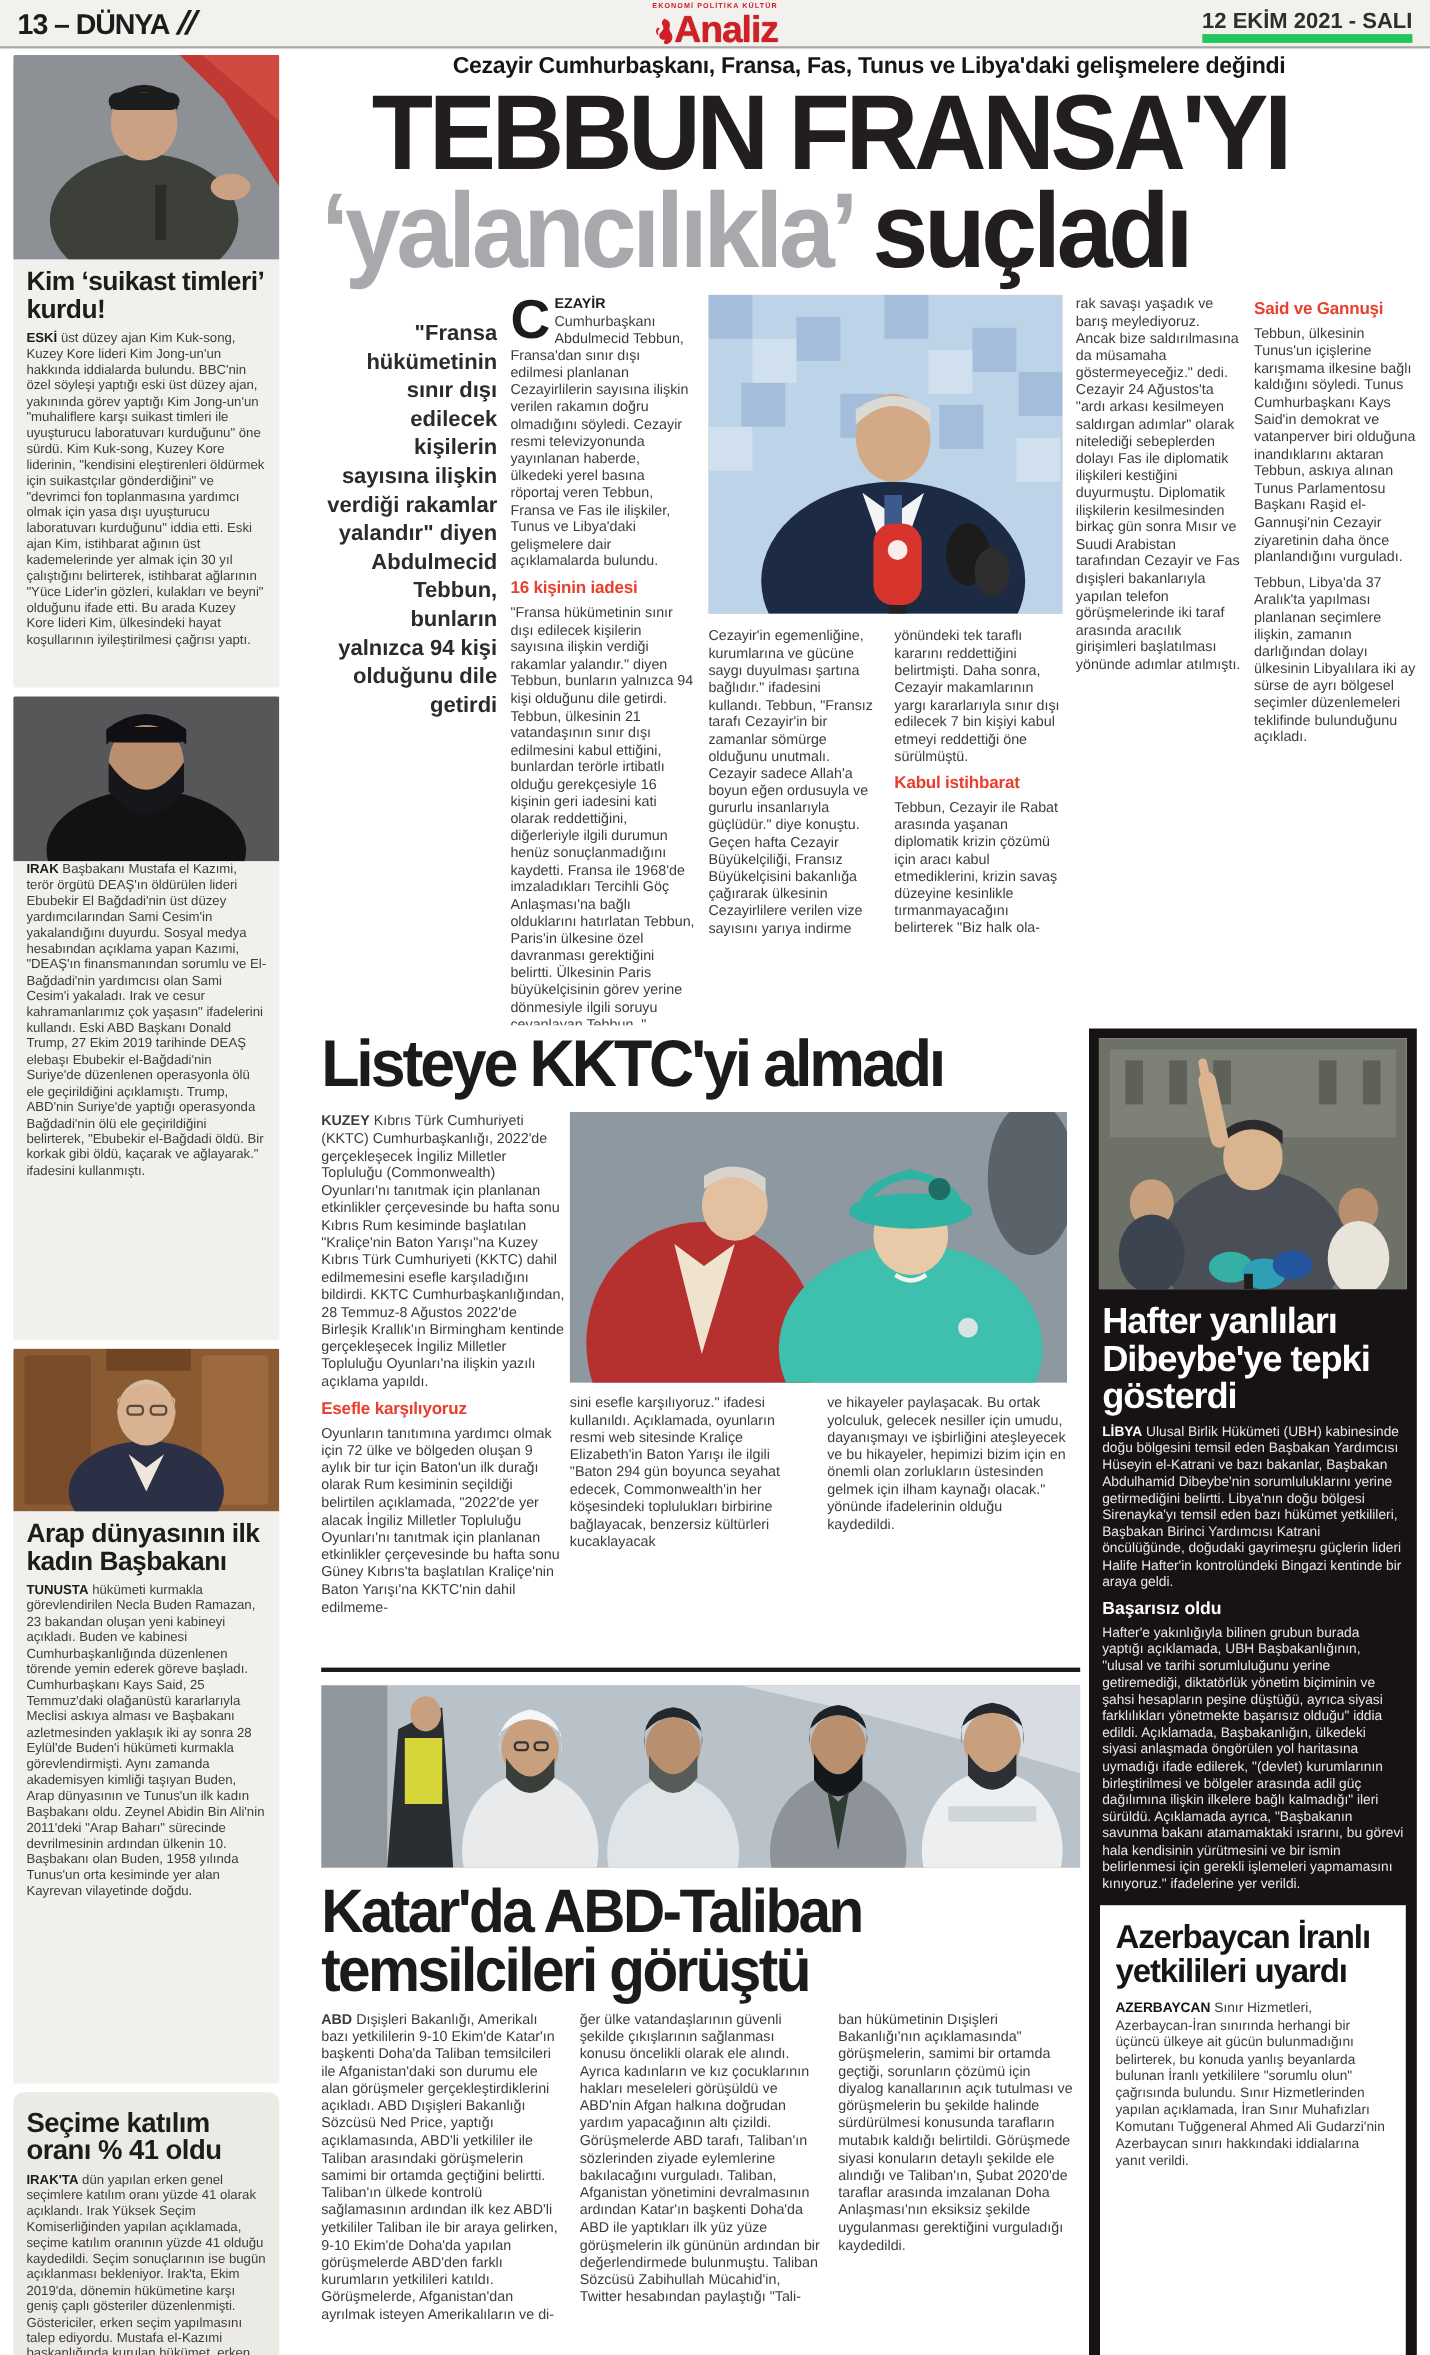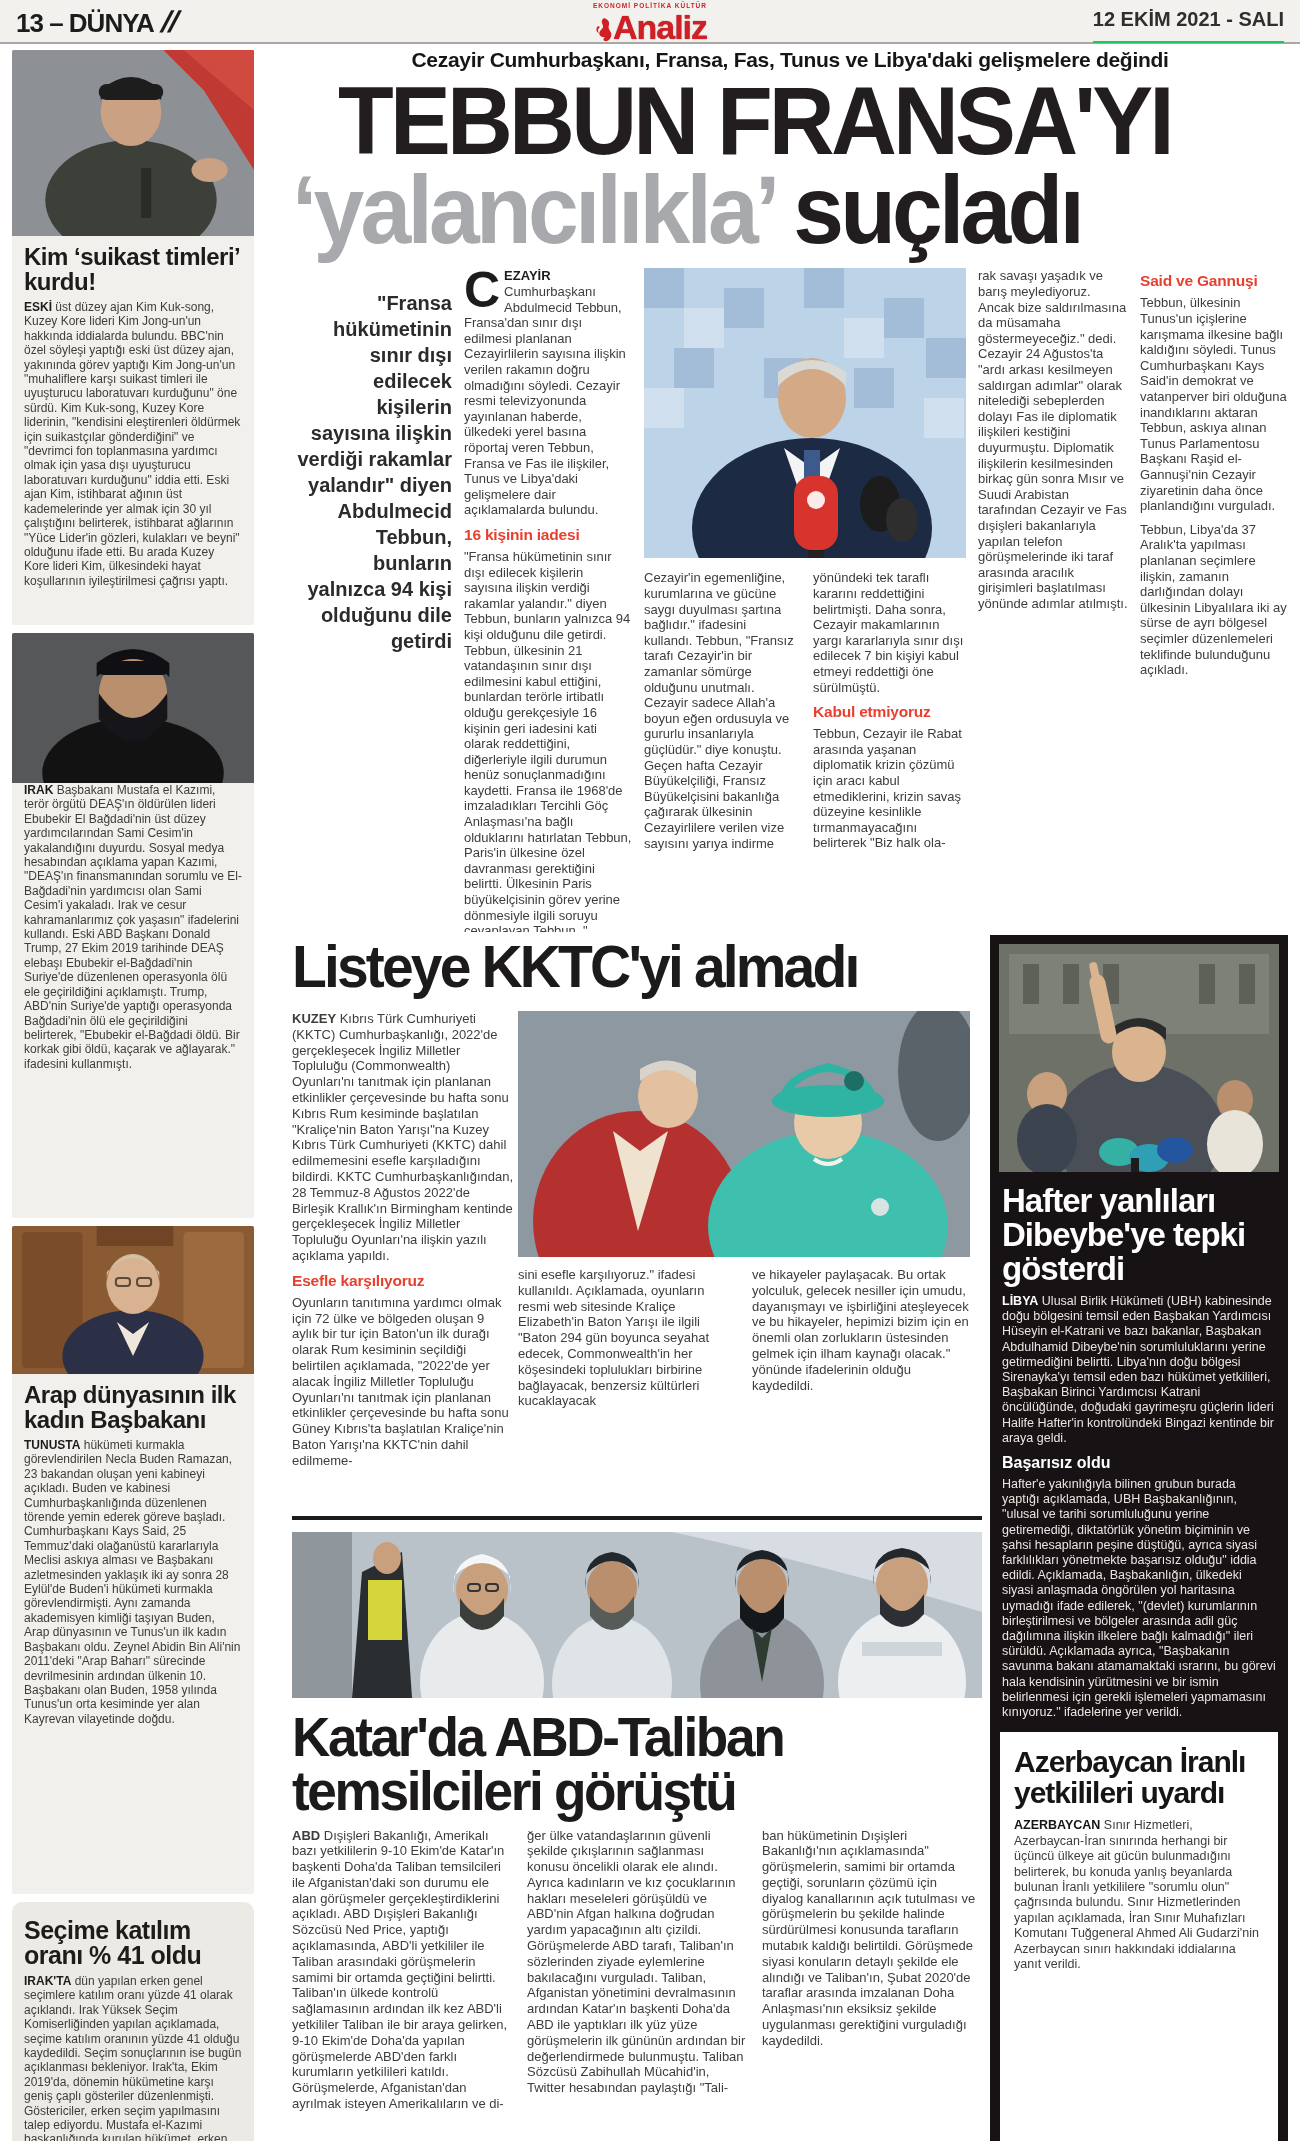--- a/index.html
+++ b/index.html
@@ -8,21 +8,21 @@
   
   .hdr{position:absolute;left:0;top:0;width:1300px;height:42px;background:#f2f1ee;border-bottom:2px solid #aaa8a4;}
   .hdr-sec{position:absolute;left:16px;top:5px;font-size:26px;font-weight:800;color:#1c1c1c;letter-spacing:-1px;}
   .hdr-slash{display:inline-block;font-weight:900;font-style:italic;font-size:30px;transform:skewX(-8deg);margin-left:8px;}
   .brand{position:absolute;left:50%;top:0;transform:translateX(-50%);text-align:center;line-height:1;}
   .brand-tag{font-size:6.5px;font-weight:700;color:#d11f26;letter-spacing:1px;display:block;margin-top:3px;}
   .brand-name{font-size:34px;font-weight:900;color:#d11f26;letter-spacing:-1px;font-style:normal;
               text-shadow:0 0 1px #8e1216;}
   .brand svg{vertical-align:-4px;}
   .hdr-date{position:absolute;right:16px;top:8px;font-size:20px;font-weight:700;color:#2e2e2e;
-            border-bottom:2px solid #22c55e;padding-bottom:10px;}
+            border-bottom:8px solid #22c55e;padding-bottom:0;}
   
   .rail{position:absolute;left:12px;top:50px;width:242px;}
   .rb{background:#f1f0ed;margin-bottom:8px;overflow:hidden;border-radius:2px;}
   .rb .ph{width:100%;display:block;}
   .rb h2{margin:8px 12px 6px;font-size:24px;line-height:25px;font-weight:800;color:#1d1c1a;letter-spacing:-.5px;}
   .rb p{margin:0 12px 10px;font-size:12px;line-height:14.4px;text-align:left;}
   .rb b,.lead b{color:#1d1c1a;}
   .rb-kim{height:575px;}
   .rb-bag{height:585px;}
   .rb-bud{height:668px;}
@@ -205,21 +205,21 @@
             <ellipse cx="236" cy="236" rx="20" ry="28" fill="#1c1c1c"></ellipse>
             <ellipse cx="258" cy="252" rx="16" ry="22" fill="#2e2e2e"></ellipse>
           </svg>
         </div>
         <div class="sub2">
           <div class="c">
               <p>Cezayir'in egemenliğine, kurumlarına ve gücüne saygı duyulması şartına bağlıdır." ifadesini kullandı. Tebbun, "Fransız tarafı Cezayir'in bir zamanlar sömürge olduğunu unutmalı. Cezayir sadece Allah'a boyun eğen ordusuyla ve gururlu insanlarıyla güçlüdür." diye konuştu. Geçen hafta Cezayir Büyükelçiliği, Fransız Büyükelçisini bakanlığa çağırarak ülkesinin Cezayirlilere verilen vize sayısını yarıya indirme</p>
             </div>
           <div class="c">
             <p>yönündeki tek taraflı kararını reddettiğini belirtmişti. Daha sonra, Cezayir makamlarının yargı kararlarıyla sınır dışı edilecek 7 bin kişiyi kabul etmeyi reddettiği öne sürülmüştü.</p>
-            <div class="redsub">Kabul etmiyoruz</div>
+            <div class="redsub">Kabul istihbarat</div>
             <p>Tebbun, Cezayir ile Rabat arasında yaşanan diplomatik krizin çözümü için aracı kabul etmediklerini, krizin savaş düzeyine kesinlikle tırmanmayacağını belirterek "Biz halk ola-</p>
           </div>
         </div>
       </div>
 
       <div class="c c5">
         <p>rak savaşı yaşadık ve barış meylediyoruz. Ancak bize saldırılmasına da müsamaha göstermeyeceğiz." dedi. Cezayir 24 Ağustos'ta "ardı arkası kesilmeyen saldırgan adımlar" olarak nitelediği sebeplerden dolayı Fas ile diplomatik ilişkileri kestiğini duyurmuştu. Diplomatik ilişkilerin kesilmesinden birkaç gün sonra Mısır ve Suudi Arabistan tarafından Cezayir ve Fas dışişleri bakanlarıyla yapılan telefon görüşmelerinde iki taraf arasında aracılık girişimleri başlatılması yönünde adımlar atılmıştı.</p>
       </div>
 
       <div class="c c6">

